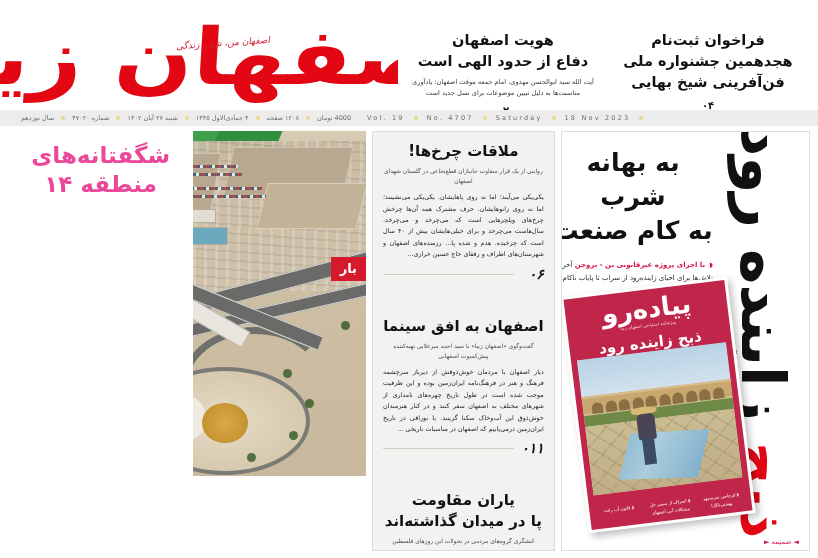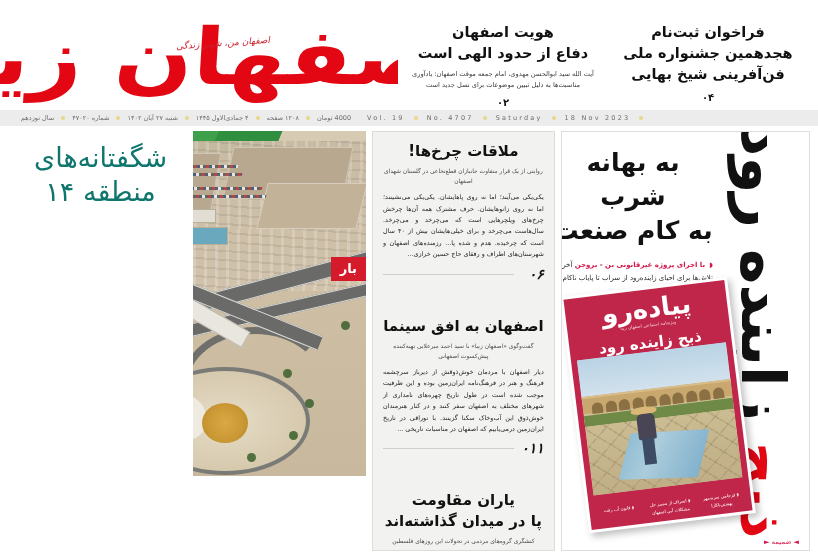--- a/index.html
+++ b/index.html
@@ -55,20 +55,21 @@
     padding: 22px 10px 0 10px;
     text-align: center;
   }
   .teaser.wide { width: 200px; }
   .teaser-title {
     font-size: 14.5px;
     font-weight: bold;
     color: #111111;
     line-height: 1.45;
     letter-spacing: -0.2px;
+    margin-top: 8px;
   }
   .teaser-sub {
     font-size: 6.6px;
     color: #3a3a3a;
     line-height: 1.6;
     margin-top: 5px;
   }
   .teaser-page {
     margin-top: 7px;
     font-size: 10px;
@@ -256,23 +257,23 @@
     letter-spacing: -0.5px;
     line-height: 1;
   }
 
   .photo-caption {
     width: 358px;
     padding: 10px 12px 0 12px;
     text-align: center;
   }
   .photo-headline {
-    font-size: 27px;
-    font-weight: normal;
-    color: #0f766e;
+    font-size: 23px;
+    font-weight: bold;
+    color: #ec4899;
     line-height: 1.25;
     letter-spacing: -0.6px;
   }
   .photo-sub {
     margin-top: 8px;
     font-size: 8px;
     color: #2b2b2b;
     line-height: 1.75;
   }
   .photo-sub .pg {

